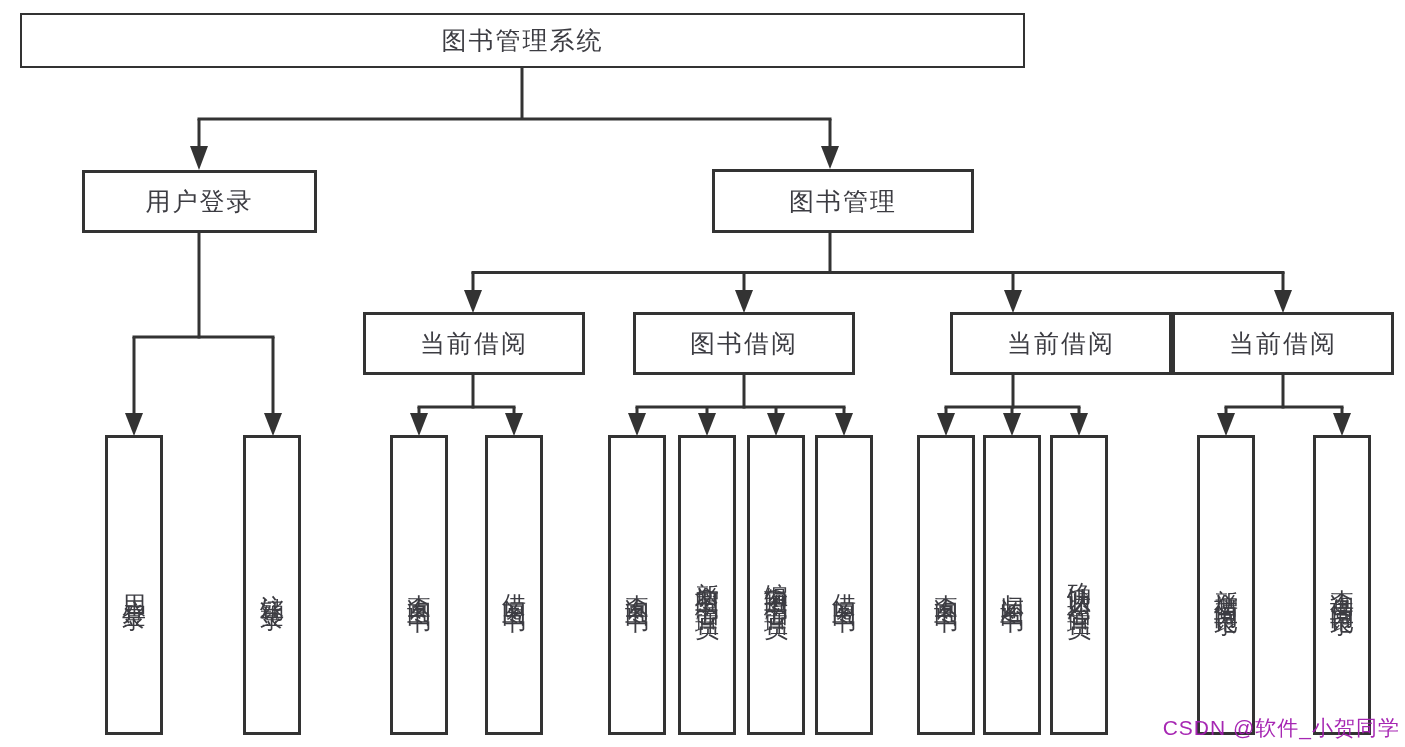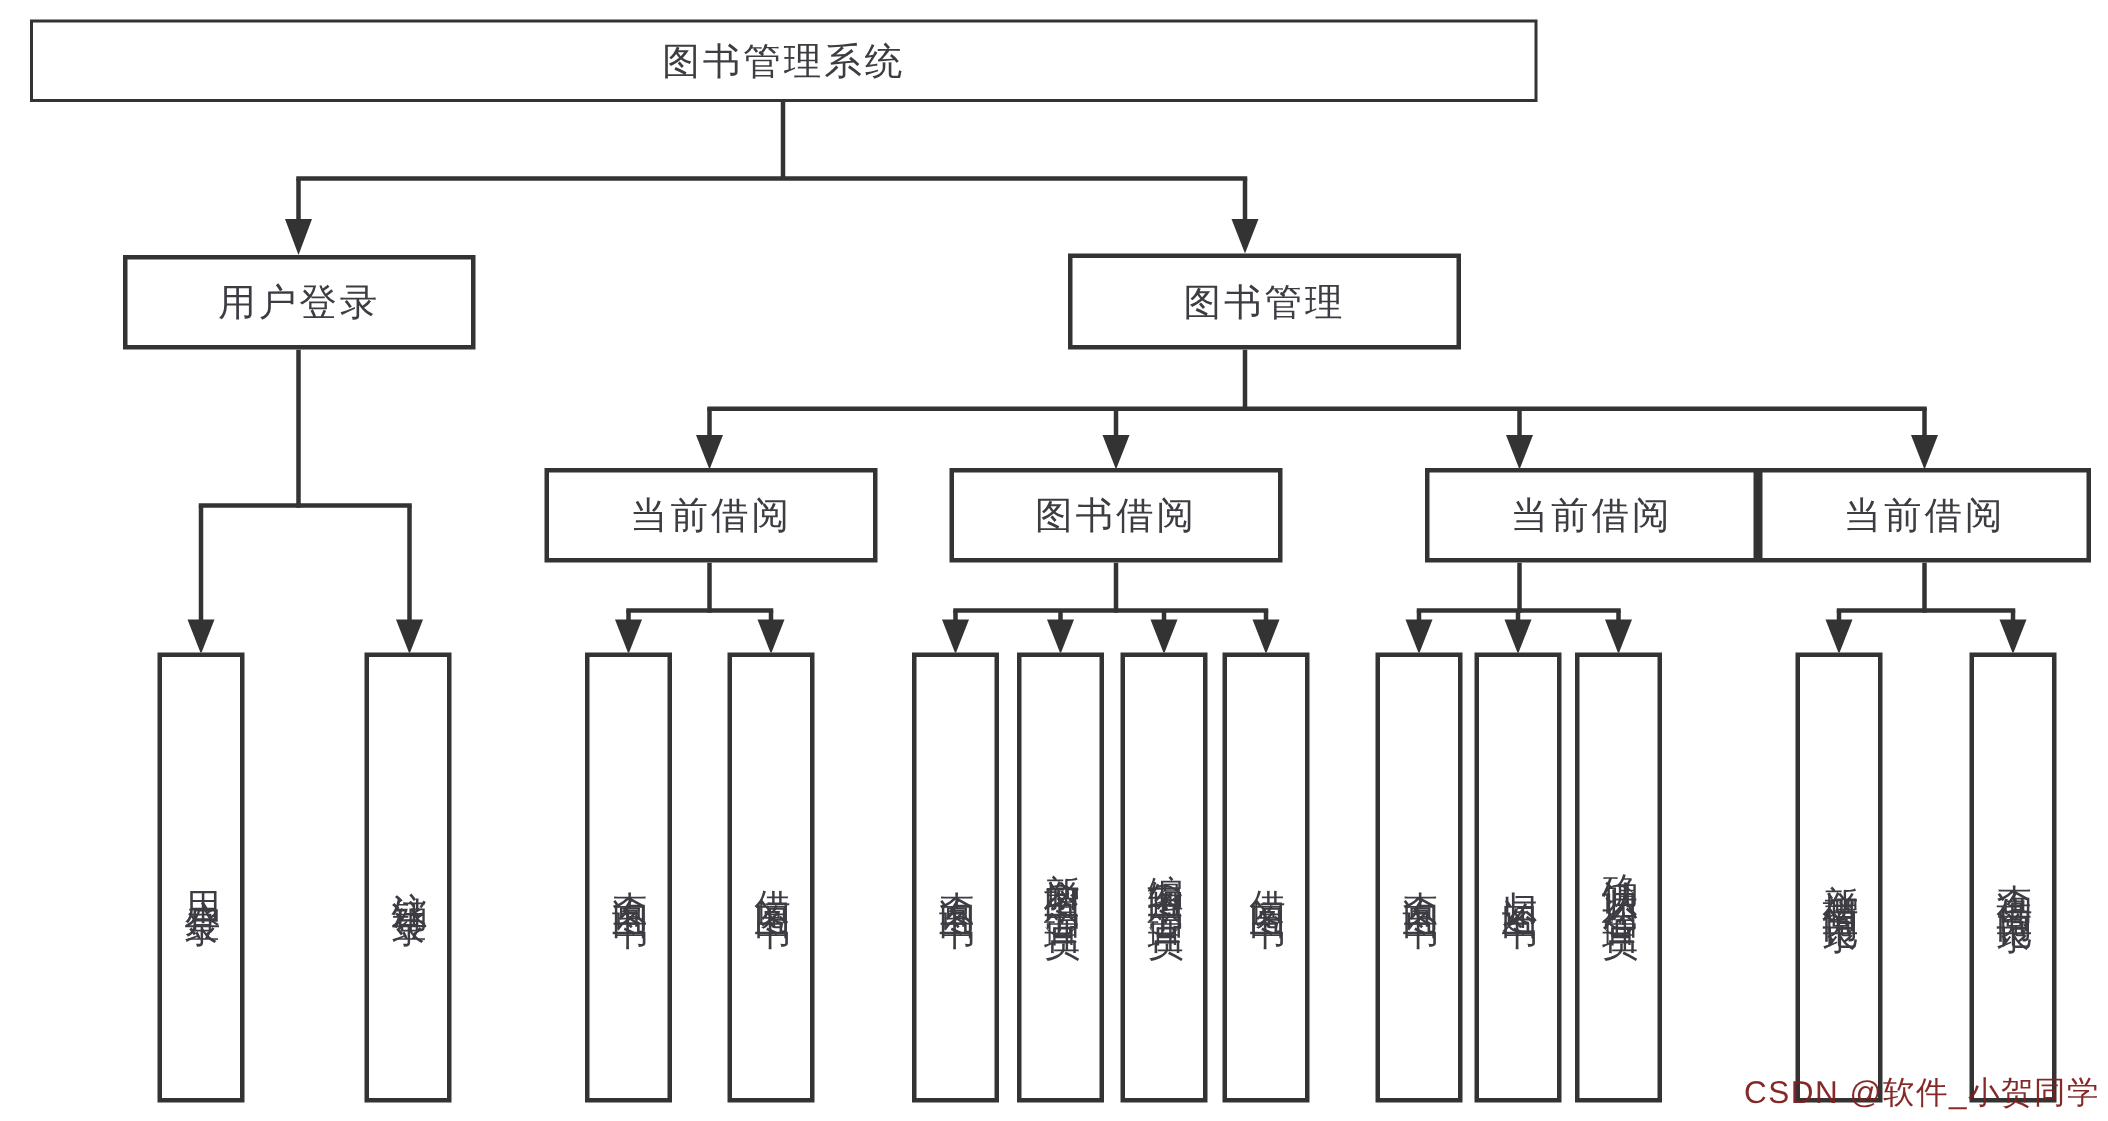--- a/index.html
+++ b/index.html
@@ -71,21 +71,21 @@
   .lf-10 { left: 1050px; }
   .lf-11 { left: 1197px; }
   .lf-12 { left: 1313px; }
   .watermark {
     position: absolute;
     right: 5px;
     top: 714px;
     z-index: 10;
     font-size: 21px;
     letter-spacing: 1px;
-    color: #7f1d1d;
+    color: #a21caf;
     opacity: 0.95;
     white-space: nowrap;
   }
 </style>
 </head>
 <body>
 
 <div class="stage">
 
   <svg class="connectors" width="1405" height="747" viewBox="0 0 1405 747">

